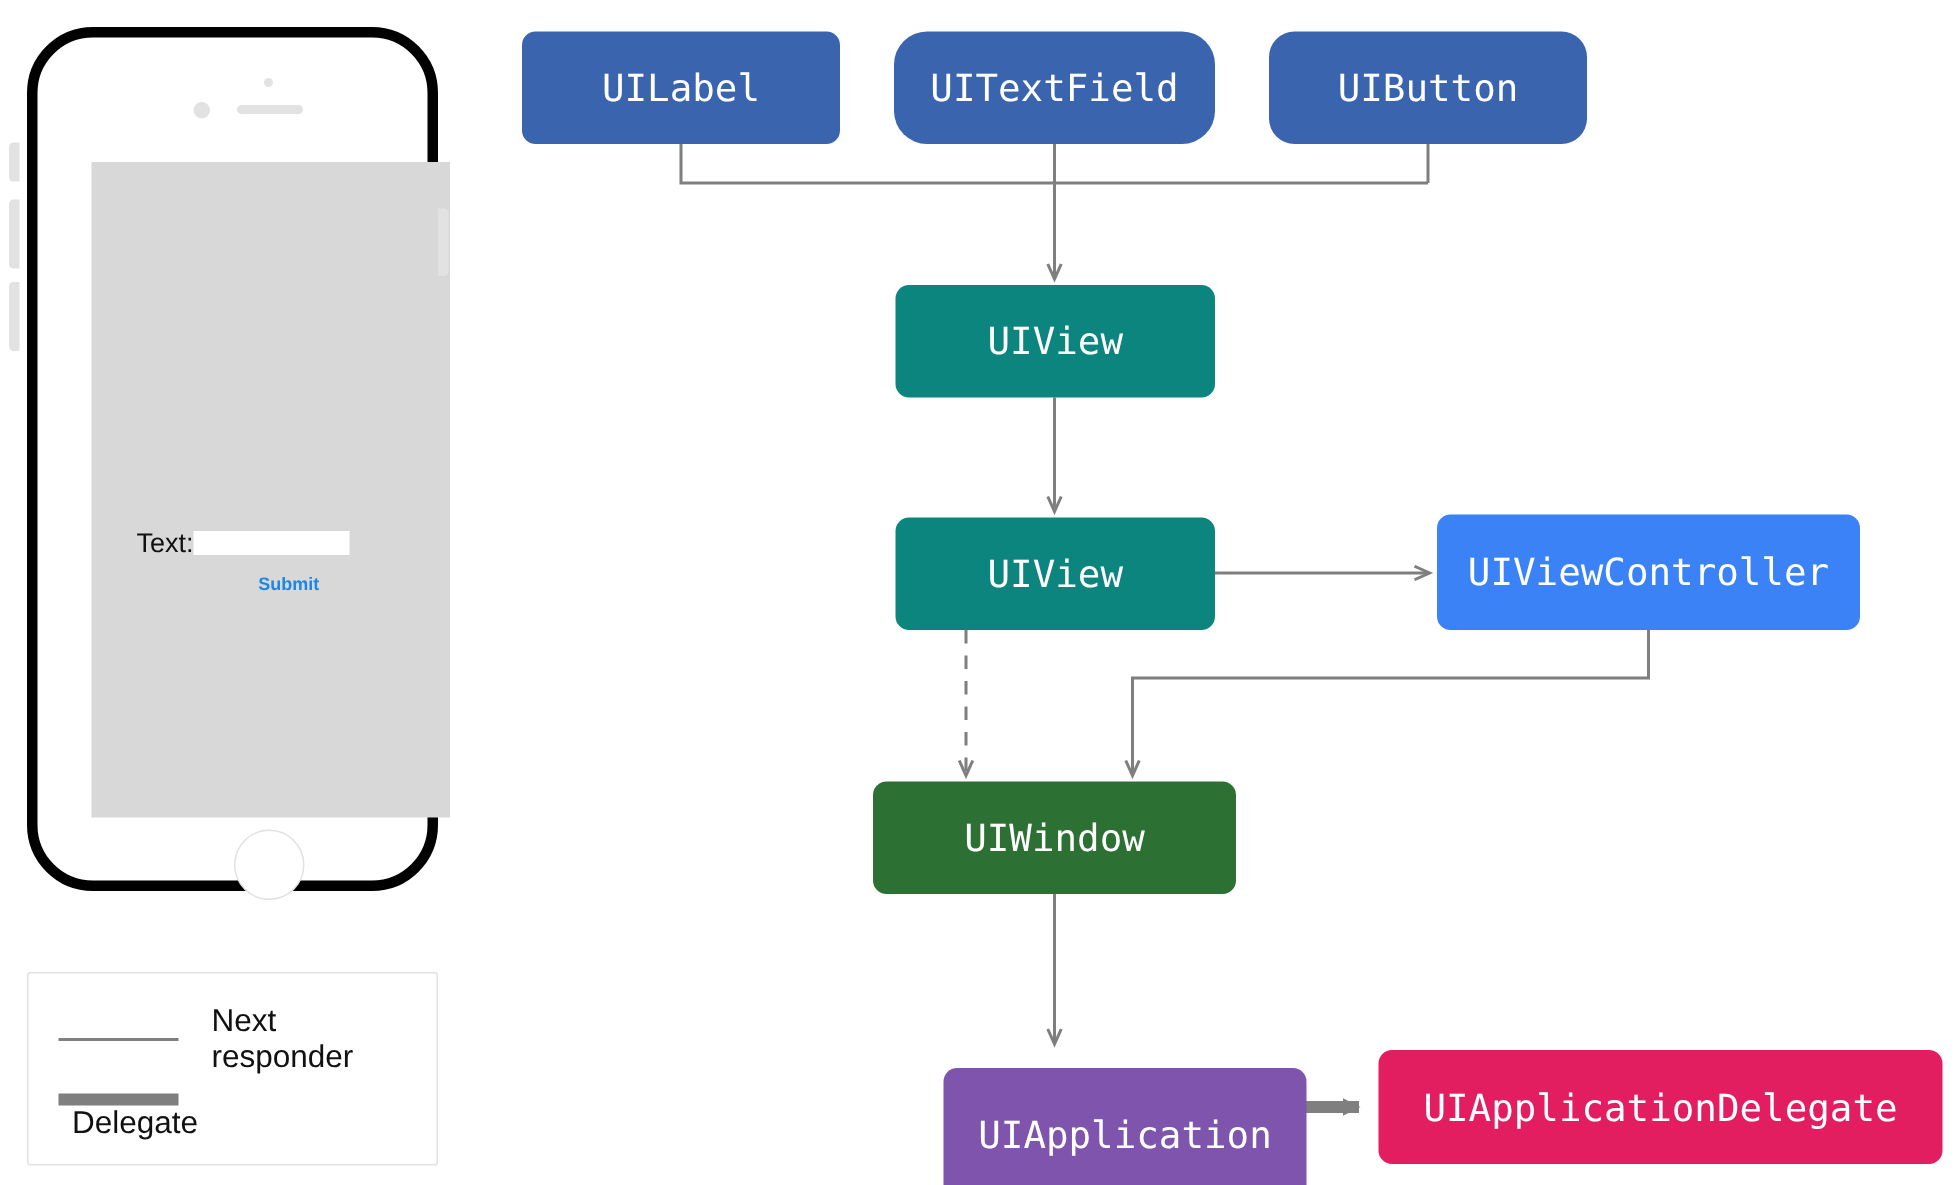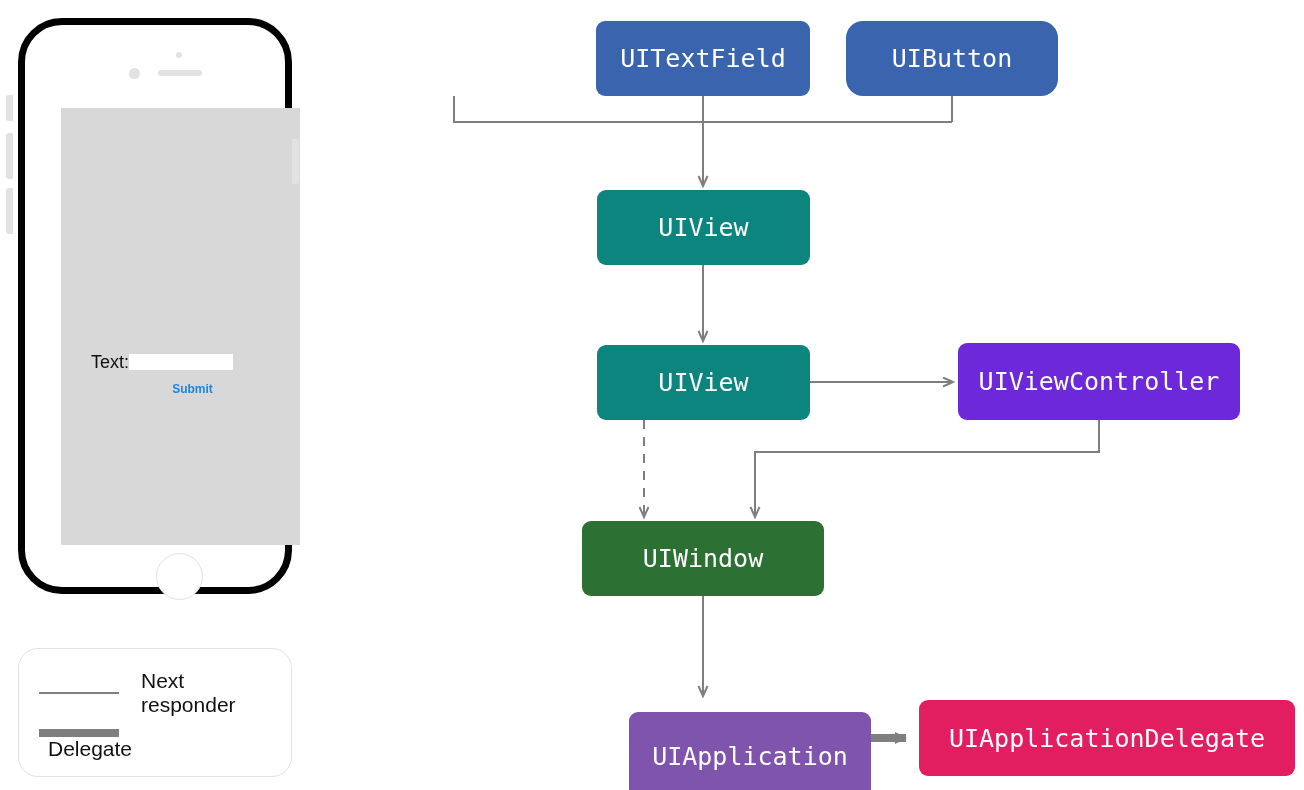--- a/index.html
+++ b/index.html
@@ -28,21 +28,21 @@
   .screen-row{position:absolute;left:30px;top:245px;display:flex;align-items:center;}
   .screen-label{font-size:18px;color:#111;line-height:1;}
   .screen-input{width:104px;height:16px;background:#ffffff;border:none;outline:none;
     font-family:"Liberation Sans",sans-serif;font-size:12px;padding:0 2px;box-sizing:border-box;}
   .screen-submit{position:absolute;left:0;top:274px;width:239px;text-align:center;
     font-size:12px;color:#1f87e0;font-weight:bold;cursor:pointer;margin-left:12px;}
 
   
   .legend{
     position:absolute;left:18px;top:648px;width:274px;height:129px;
-    border:1.5px solid #e2e2e2;border-radius:20px;background:#fff;box-sizing:border-box;padding-left:11px;
+    border:1.5px solid #e2e2e2;border-radius:2px;background:#fff;box-sizing:border-box;padding-left:11px;
   }
   .legend-row{position:absolute;display:flex;align-items:center;}
   .legend-row.r1{left:20px;top:20px;}
   .legend-row.r2{left:20px;top:80px;flex-direction:column;}
   .swatch-thin{width:80px;height:2px;background:#7f7f7f;margin-right:22px;flex:none;}
   .swatch-thick{width:80px;height:8px;background:#7f7f7f;margin-right:22px;flex:none;}
   .legend-text{font-size:21px;color:#111;line-height:1.12;}
 
   
   .node{
@@ -118,33 +118,36 @@
 
     <path d="M644,420 L644,517" fill="none" stroke="#7f7f7f" stroke-width="2" stroke-dasharray="9 8" marker-end="url(#arrow-thin)"></path>
 
     <path d="M1099,420 L1099,452 L755,452 L755,517" fill="none" stroke="#7f7f7f" stroke-width="2" marker-end="url(#arrow-thin)"></path>
 
     <path d="M703,596 L703,696" fill="none" stroke="#7f7f7f" stroke-width="2" marker-end="url(#arrow-thin)"></path>
 
     <path d="M824,738 L906,738" fill="none" stroke="#7f7f7f" stroke-width="8" marker-end="url(#arrow-fat)"></path>
   </svg>
 
-  <div class="node" id="n-uitextfield" style="background: rgb(58, 100, 173);">
+  <div class="node" id="n-uilabel" style="background: rgb(58, 100, 173);">
+      <span>UILabel</span>
+    </div>
+  <div class="node" id="n-uitextfield" style="background: rgb(58, 100, 173); border-radius: 22px;">
       <span>UITextField</span>
     </div>
   <div class="node" id="n-uibutton" style="background: rgb(58, 100, 173); border-radius: 17px;">
       <span>UIButton</span>
     </div>
   <div class="node" id="n-uiview-top" style="background: rgb(13, 133, 127);">
       <span>UIView</span>
     </div>
   <div class="node" id="n-uiview-bot" style="background: rgb(13, 133, 127);">
       <span>UIView</span>
     </div>
-  <div class="node" id="n-uivc" style="background: #6d28d9;">
+  <div class="node" id="n-uivc" style="background: #3b82f6;">
       <span>UIViewController</span>
     </div>
   <div class="node" id="n-uiwindow" style="background: rgb(45, 112, 52);">
       <span>UIWindow</span>
     </div>
   <div class="node" id="n-uiapplication" style="background: rgb(126, 84, 173);">
       <span>UIApplication</span>
     </div>
   <div class="node" id="n-uiappdelegate" style="background: rgb(227, 30, 96);">
       <span>UIApplicationDelegate</span>

